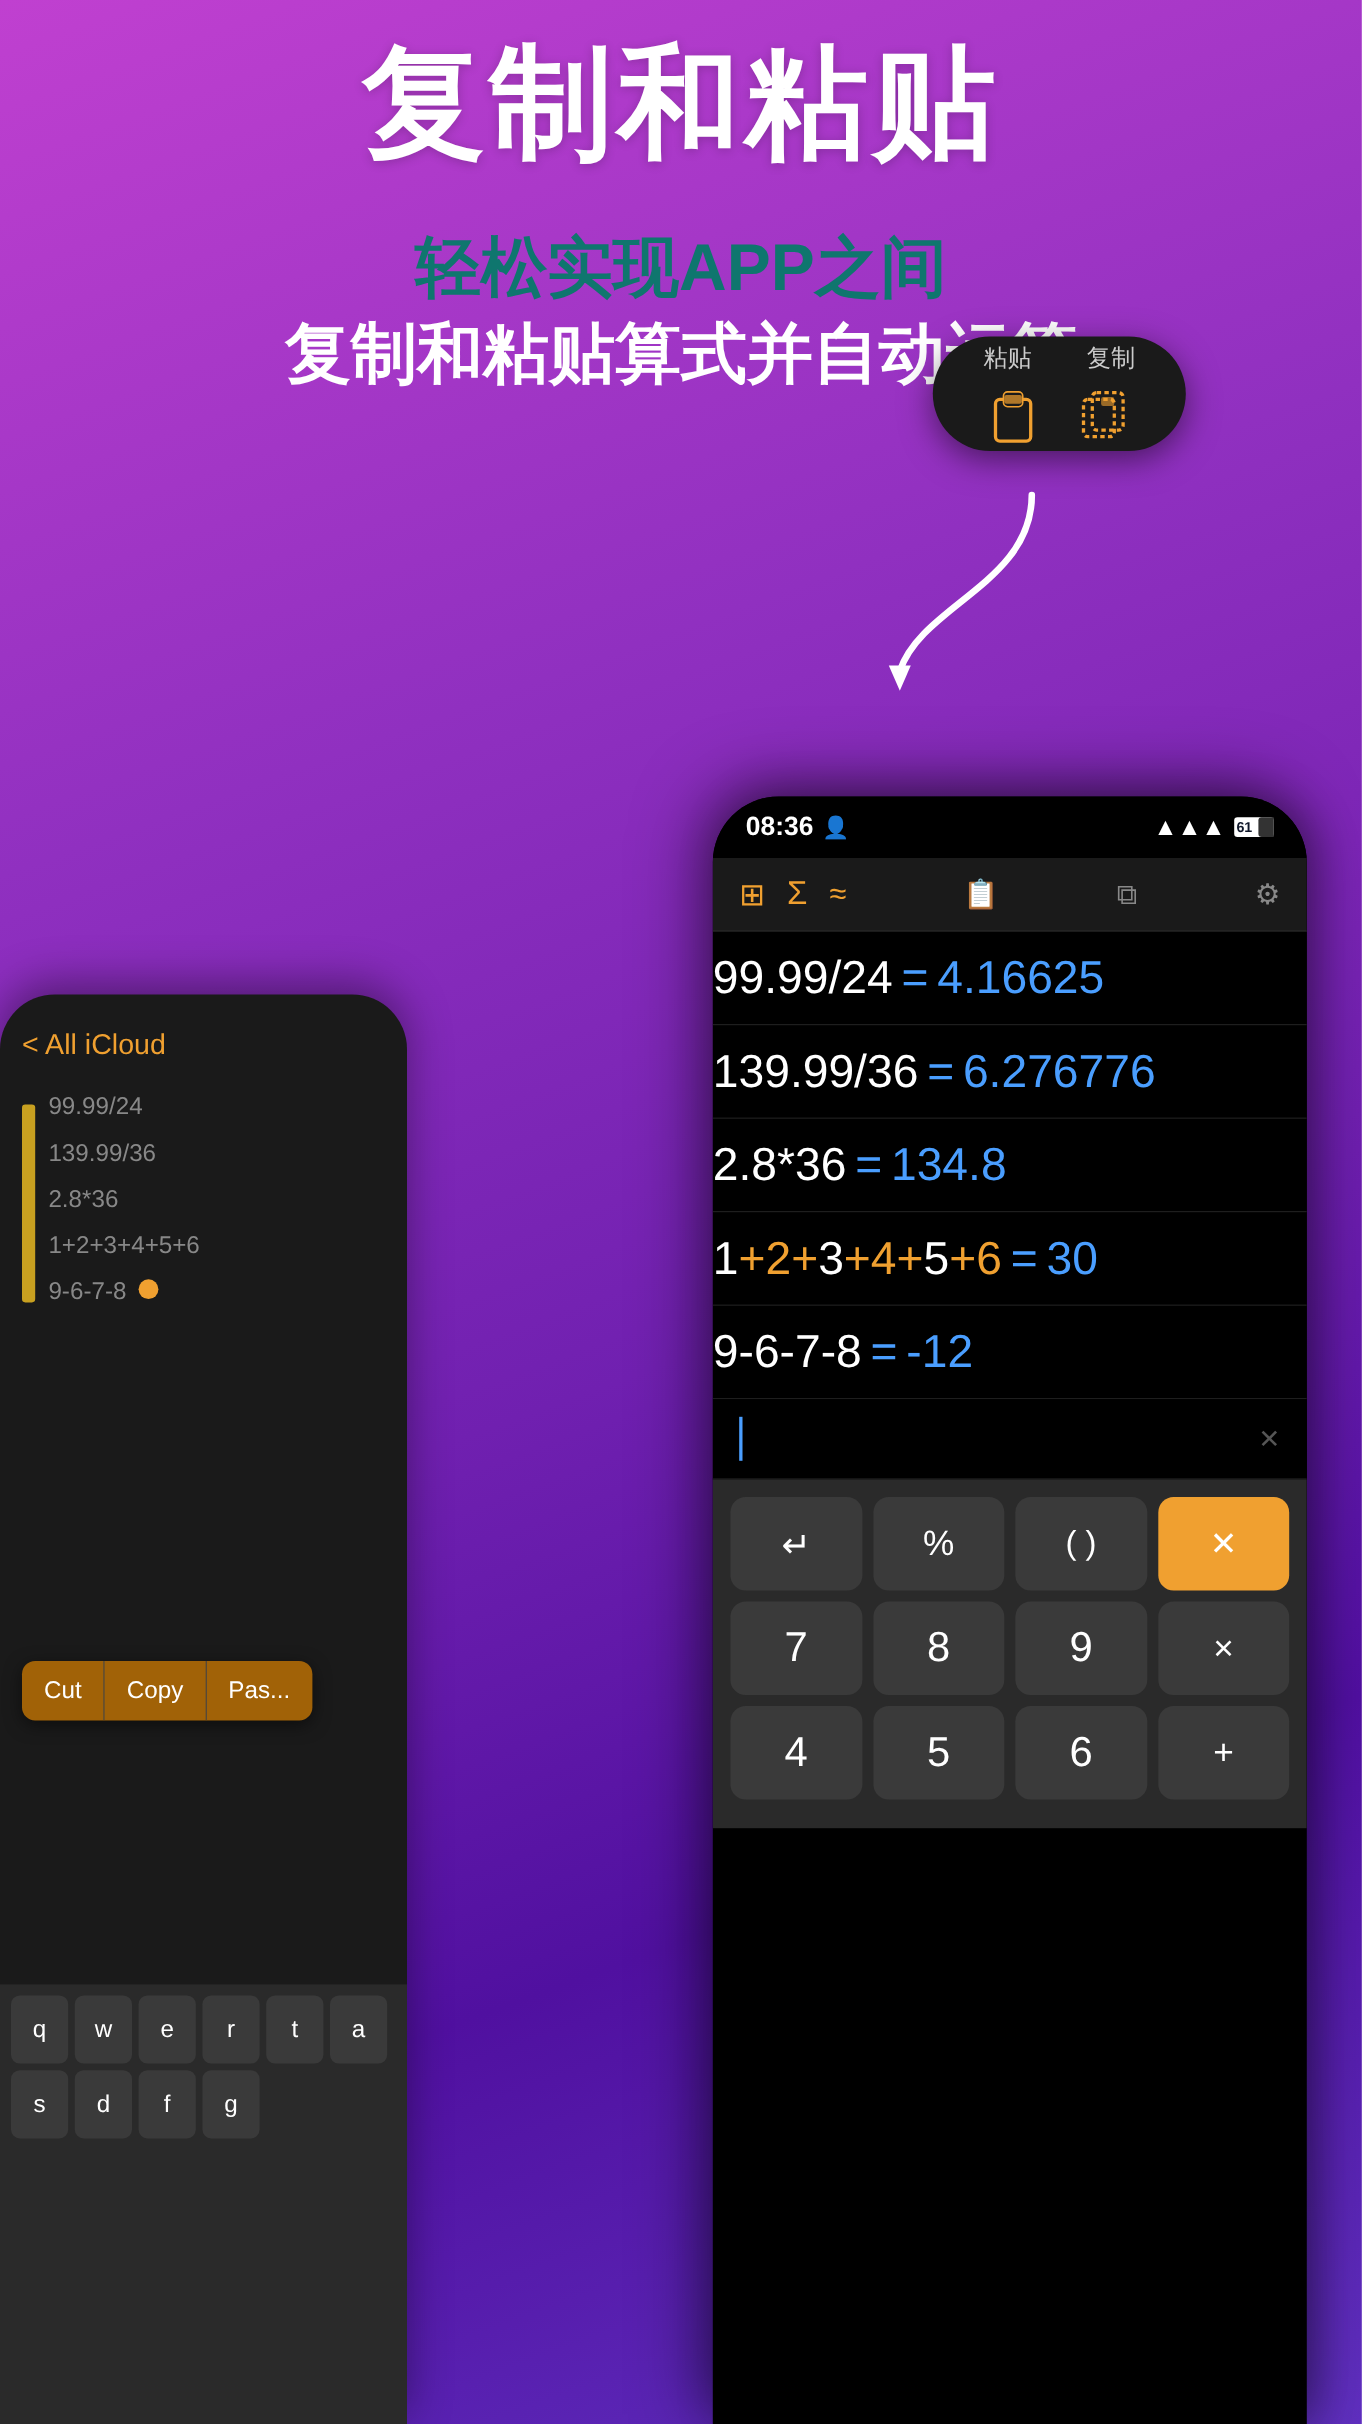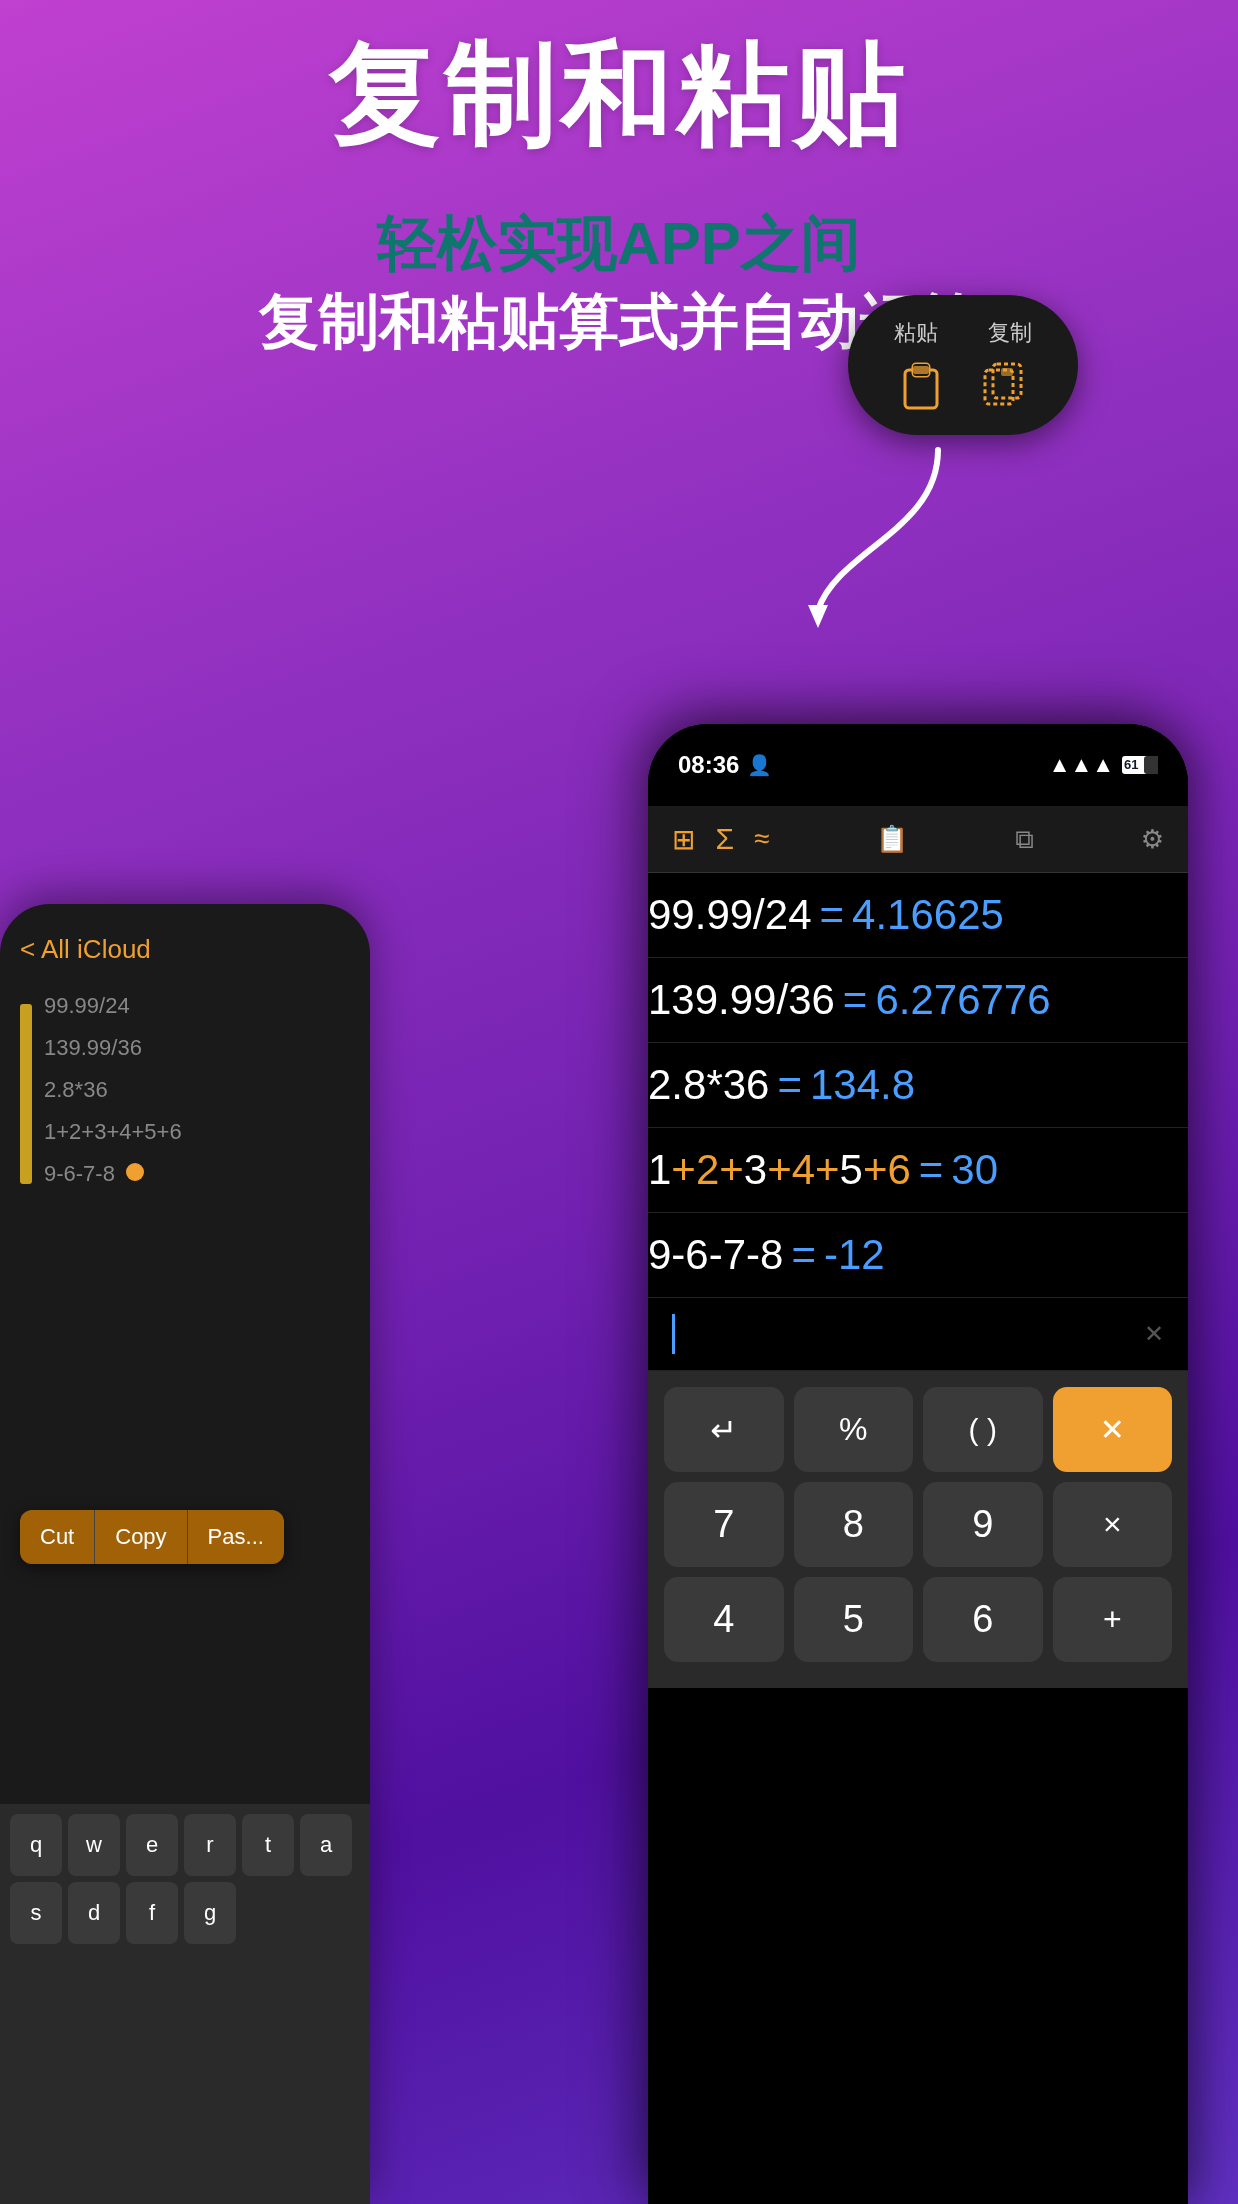--- a/index.html
+++ b/index.html
@@ -52,24 +52,24 @@
       right: 0;
       height: 1520px;
       display: flex;
       justify-content: center;
       align-items: flex-end;
     }
 
     
     .floating-menu {
       position: absolute;
-      top: 295px;
+      top: 306px;
       right: 160px;
       width: 230px;
-      height: 140px;
+      height: 104px;
       background: #1a1a1a;
       border-radius: 70px;
       display: flex;
       flex-direction: column;
       align-items: center;
       justify-content: center;
       z-index: 30;
       box-shadow: 0 8px 30px rgba(0,0,0,0.5);
     }
 
@@ -213,21 +213,21 @@
       background: #000;
       border-radius: 60px 60px 0 0;
       overflow: hidden;
       z-index: 10;
       box-shadow: -10px -10px 60px rgba(0,0,0,0.5), 10px 0 40px rgba(0,0,0,0.3);
     }
 
     
     .phone-notch {
       position: relative;
-      height: 82px;
+      height: 56px;
       background: #000;
       display: flex;
       align-items: center;
       padding: 0 30px;
     }
 
     .status-time {
       color: white;
       font-size: 24px;
       font-weight: 600;

